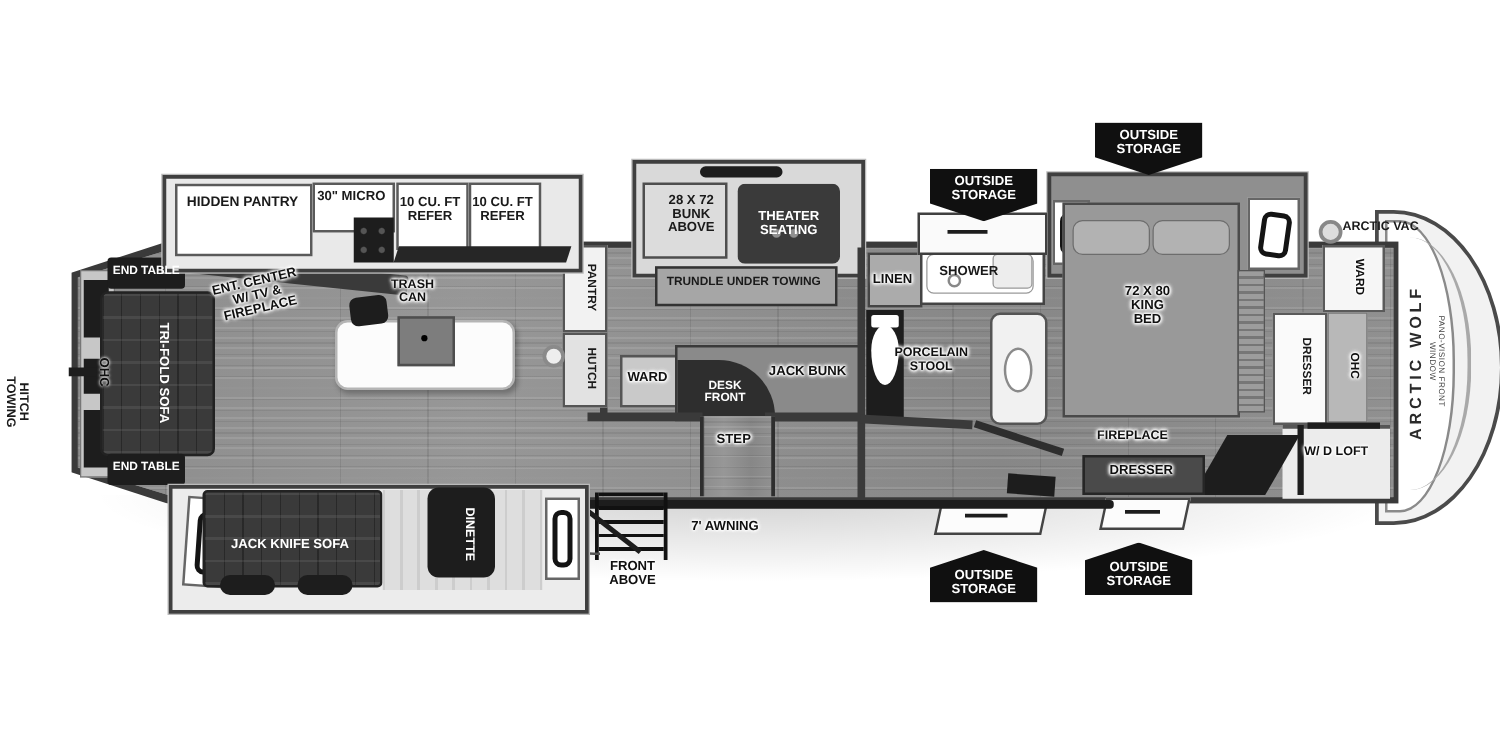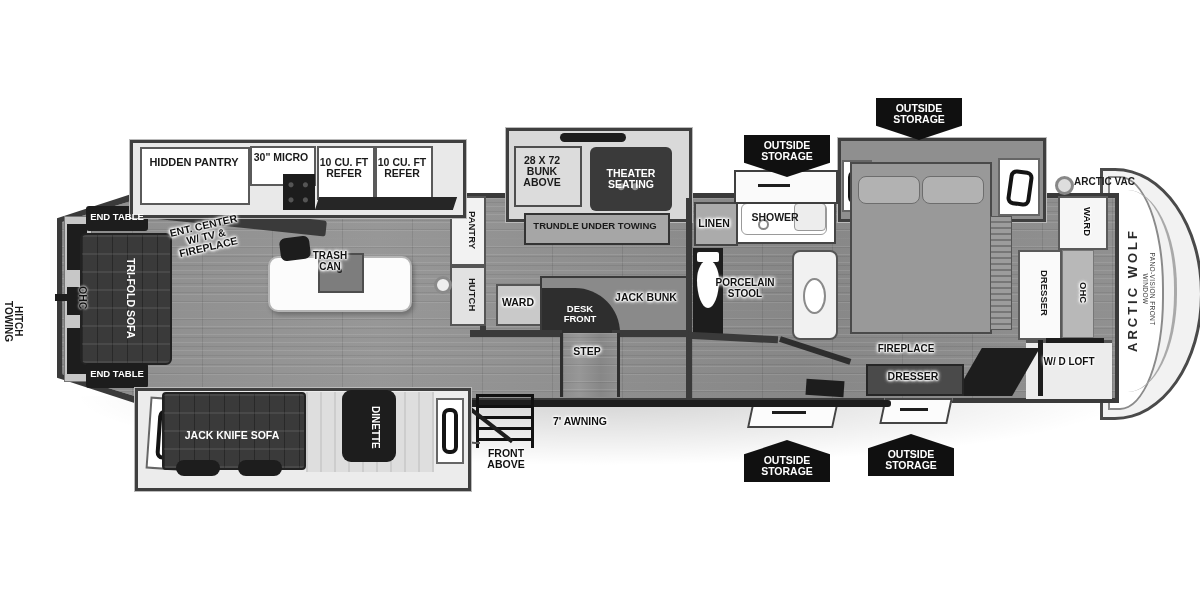--- a/index.html
+++ b/index.html
@@ -176,49 +176,52 @@
 
   <div class="lbl vlr dk" style="left:2px;top:288px;height:66px;font-size:10px;">TOWING
 HITCH</div>
   <div class="lbl v wt" style="left:66px;top:268px;width:22px;height:60px;color:#111;text-shadow:0 0 2px #fff,0 0 3px #fff;">OHC</div>
   <div class="lbl wt" style="left:88px;top:212px;width:58px;font-size:9.5px;">END TABLE</div>
   <div class="lbl v wt" style="left:112px;top:248px;width:24px;height:100px;font-size:10.5px;">TRI-FOLD SOFA</div>
   <div class="lbl wt" style="left:88px;top:369px;width:58px;font-size:9.5px;">END TABLE</div>
   <div class="lbl halo" style="left:158px;top:220px;width:96px;transform:rotate(-13deg);">ENT. CENTER
 W/ TV &amp;
 FIREPLACE</div>
-  <div class="lbl halo" style="left:300px;top:251px;width:60px;font-size:10px;">TRASH
+  <div class="lbl halo" style="left:300px;top:223px;width:60px;font-size:10px;">TRASH
 CAN</div>
 
   <div class="lbl dk" style="left:142px;top:157px;width:104px;font-size:11px;">HIDDEN PANTRY</div>
   <div class="lbl dk" style="left:250px;top:152px;width:62px;font-size:10.5px;">30" MICRO</div>
   <div class="lbl dk" style="left:318px;top:157px;width:52px;">10 CU. FT
 REFER</div>
   <div class="lbl dk" style="left:376px;top:157px;width:52px;">10 CU. FT
 REFER</div>
   <div class="lbl v dk" style="left:455px;top:200px;width:22px;height:60px;font-size:9.5px;">PANTRY</div>
   <div class="lbl v dk" style="left:455px;top:270px;width:22px;height:50px;font-size:9.5px;">HUTCH</div>
 
-  <div class="lbl dk" style="left:511px;top:155px;width:62px;">28 X 72
+  <div class="lbl dk" style="left:522px;top:155px;width:62px;">28 X 72
 BUNK
 ABOVE</div>
   <div class="lbl wt" style="left:592px;top:168px;width:78px;">THEATER
 SEATING</div>
   <div class="lbl dk" style="left:524px;top:221px;width:142px;font-size:9.5px;">TRUNDLE UNDER TOWING</div>
   <div class="lbl halo" style="left:496px;top:297px;width:44px;">WARD</div>
   <div class="lbl wt" style="left:552px;top:304px;width:56px;font-size:9.5px;">DESK
 FRONT</div>
   <div class="lbl halo" style="left:608px;top:292px;width:76px;">JACK BUNK</div>
   <div class="lbl halo" style="left:564px;top:346px;width:46px;">STEP</div>
 
   <div class="lbl halo" style="left:690px;top:218px;width:48px;">LINEN</div>
   <div class="lbl dk" style="left:742px;top:212px;width:66px;">SHOWER</div>
   <div class="lbl halo" style="left:714px;top:278px;width:62px;font-size:10px;">PORCELAIN
 STOOL</div>
 
+  <div class="lbl halo" style="left:868px;top:228px;width:100px;">72 X 80
+KING
+BED</div>
   <div class="lbl v halo" style="left:1070px;top:202px;width:22px;height:40px;font-size:9.5px;">WARD</div>
   <div class="lbl v dk" style="left:1027px;top:258px;width:22px;height:70px;font-size:9.5px;">DRESSER</div>
   <div class="lbl v halo" style="left:1066px;top:270px;width:22px;height:46px;font-size:9.5px;">OHC</div>
   <div class="lbl halo" style="left:866px;top:344px;width:80px;font-size:10px;">FIREPLACE</div>
   <div class="lbl halo" style="left:868px;top:371px;width:90px;">DRESSER</div>
   <div class="lbl halo" style="left:1032px;top:357px;width:74px;font-size:10px;">W/ D LOFT</div>
   <div class="lbl dk" style="left:1074px;top:177px;width:74px;font-size:10px;text-align:left;">ARCTIC VAC</div>
 
   <div class="lbl wt" style="left:164px;top:430px;width:136px;font-size:10.5px;">JACK KNIFE SOFA</div>
   <div class="lbl v wt" style="left:358px;top:398px;width:22px;height:58px;font-size:10px;">DINETTE</div>

